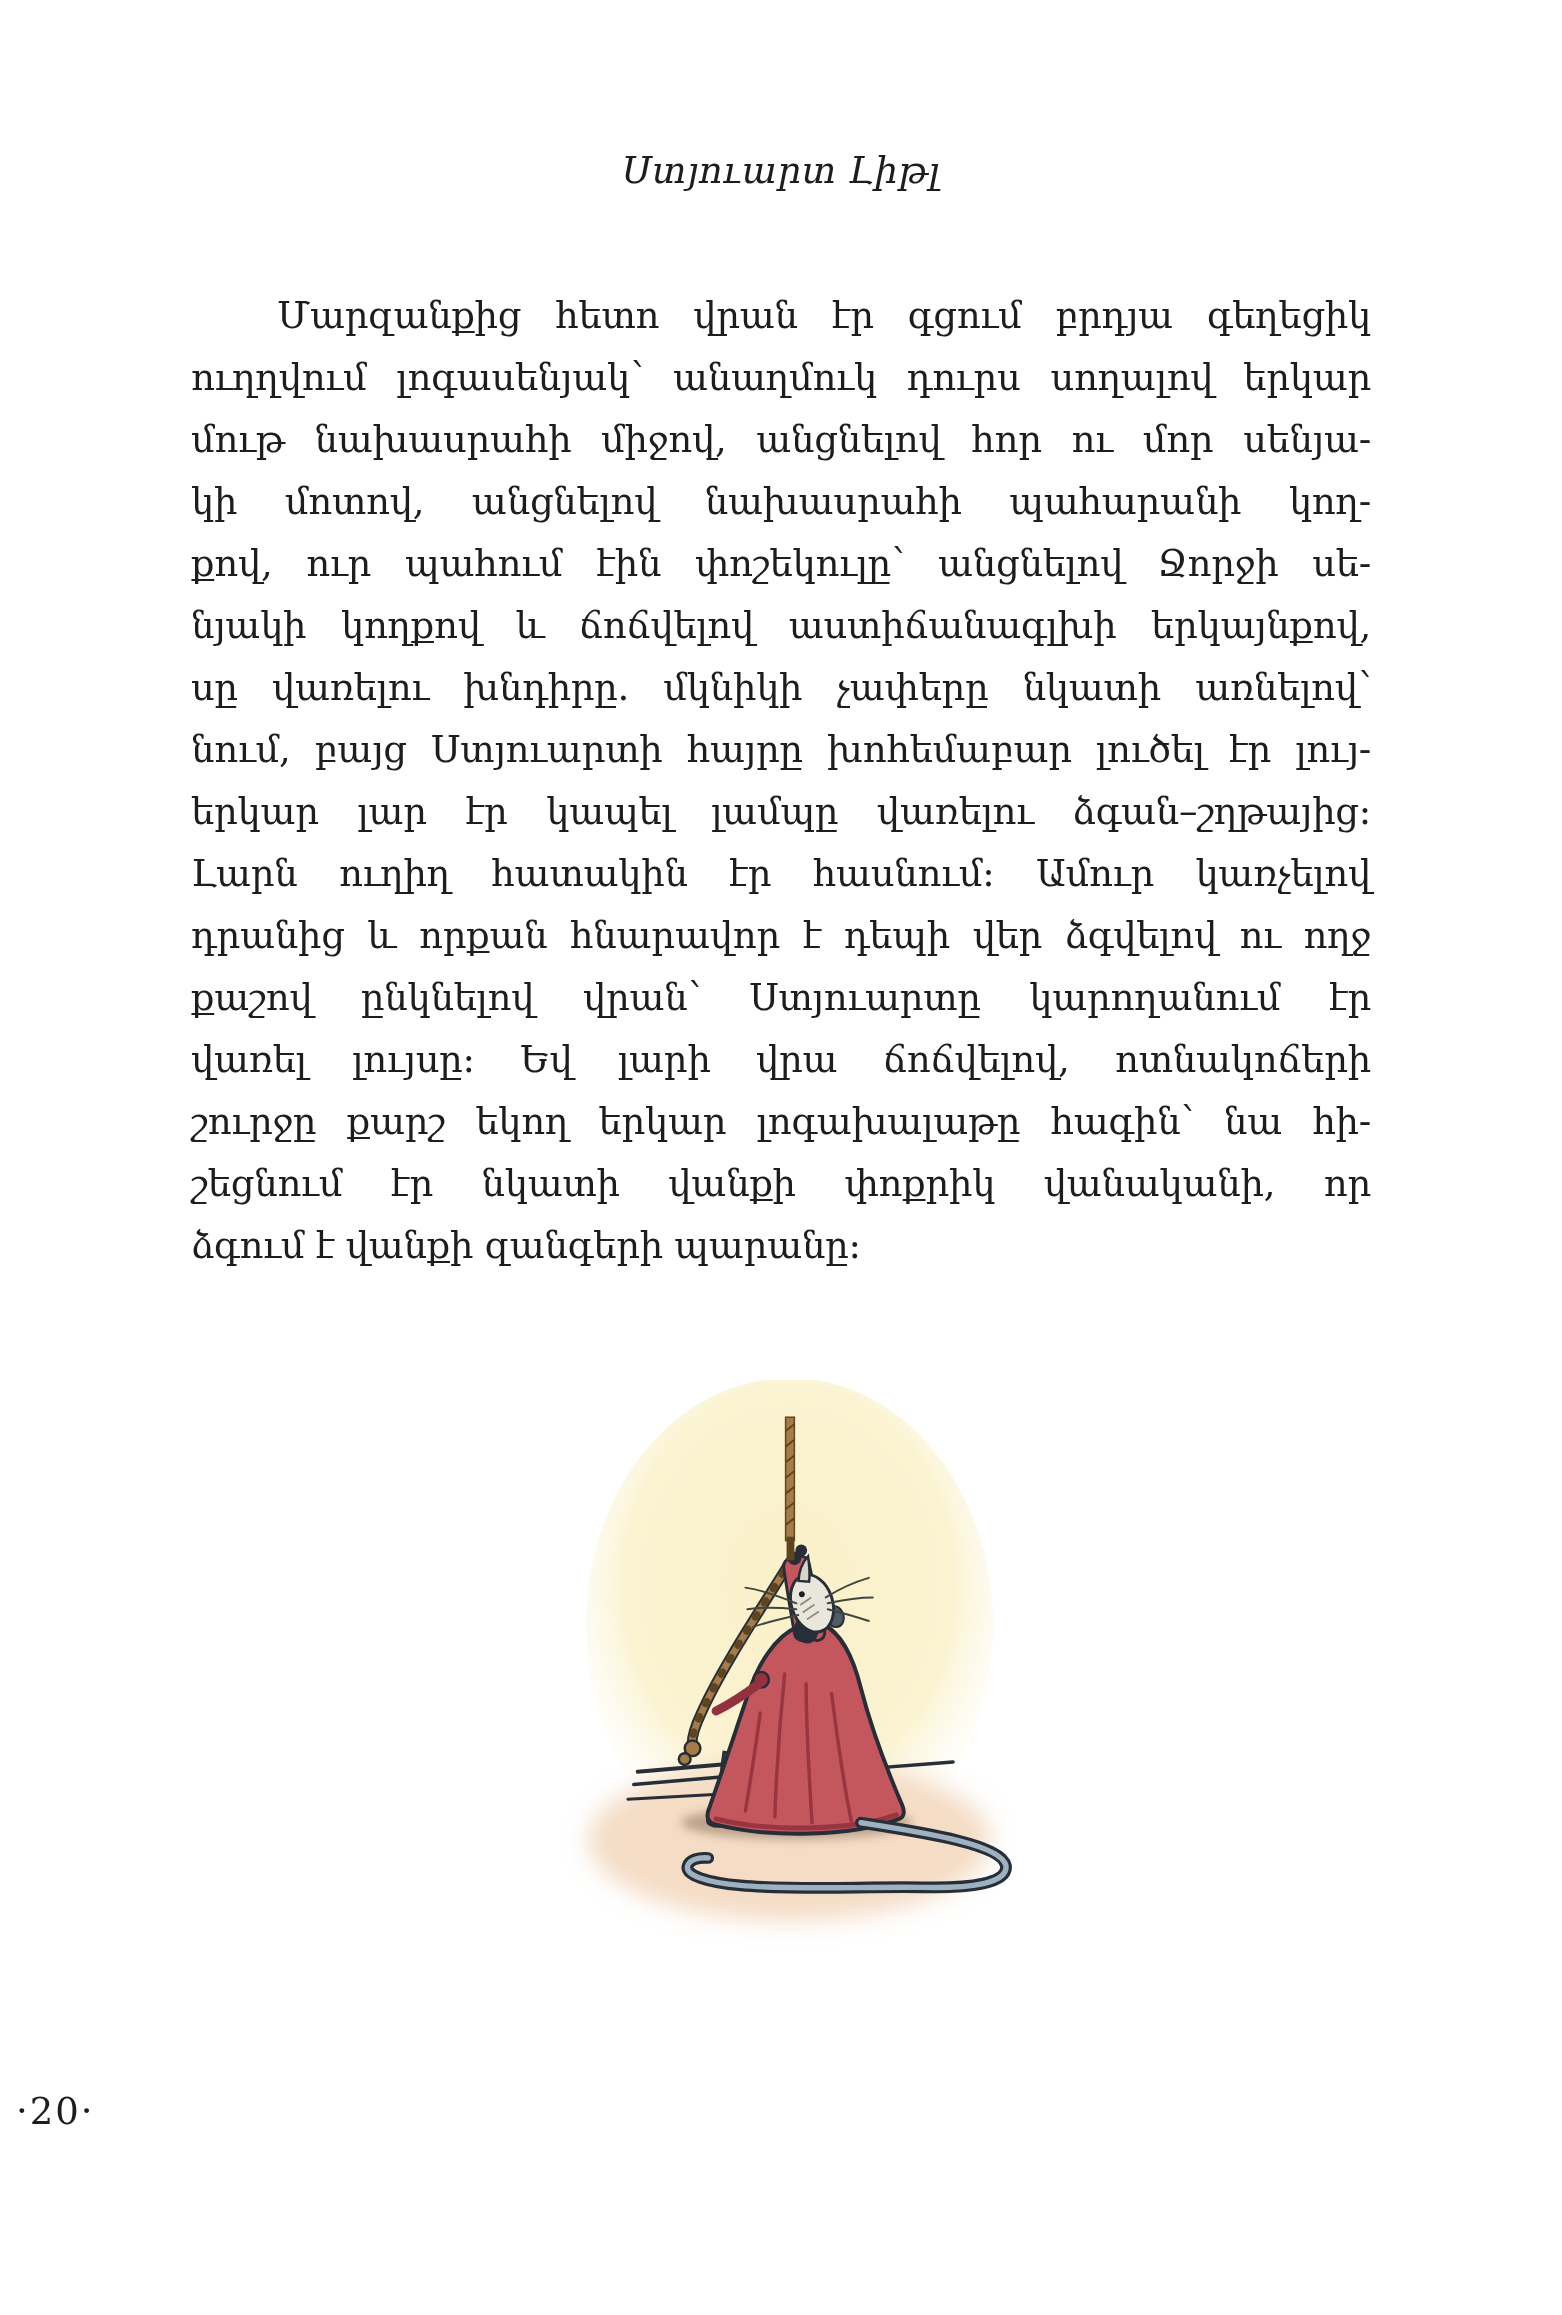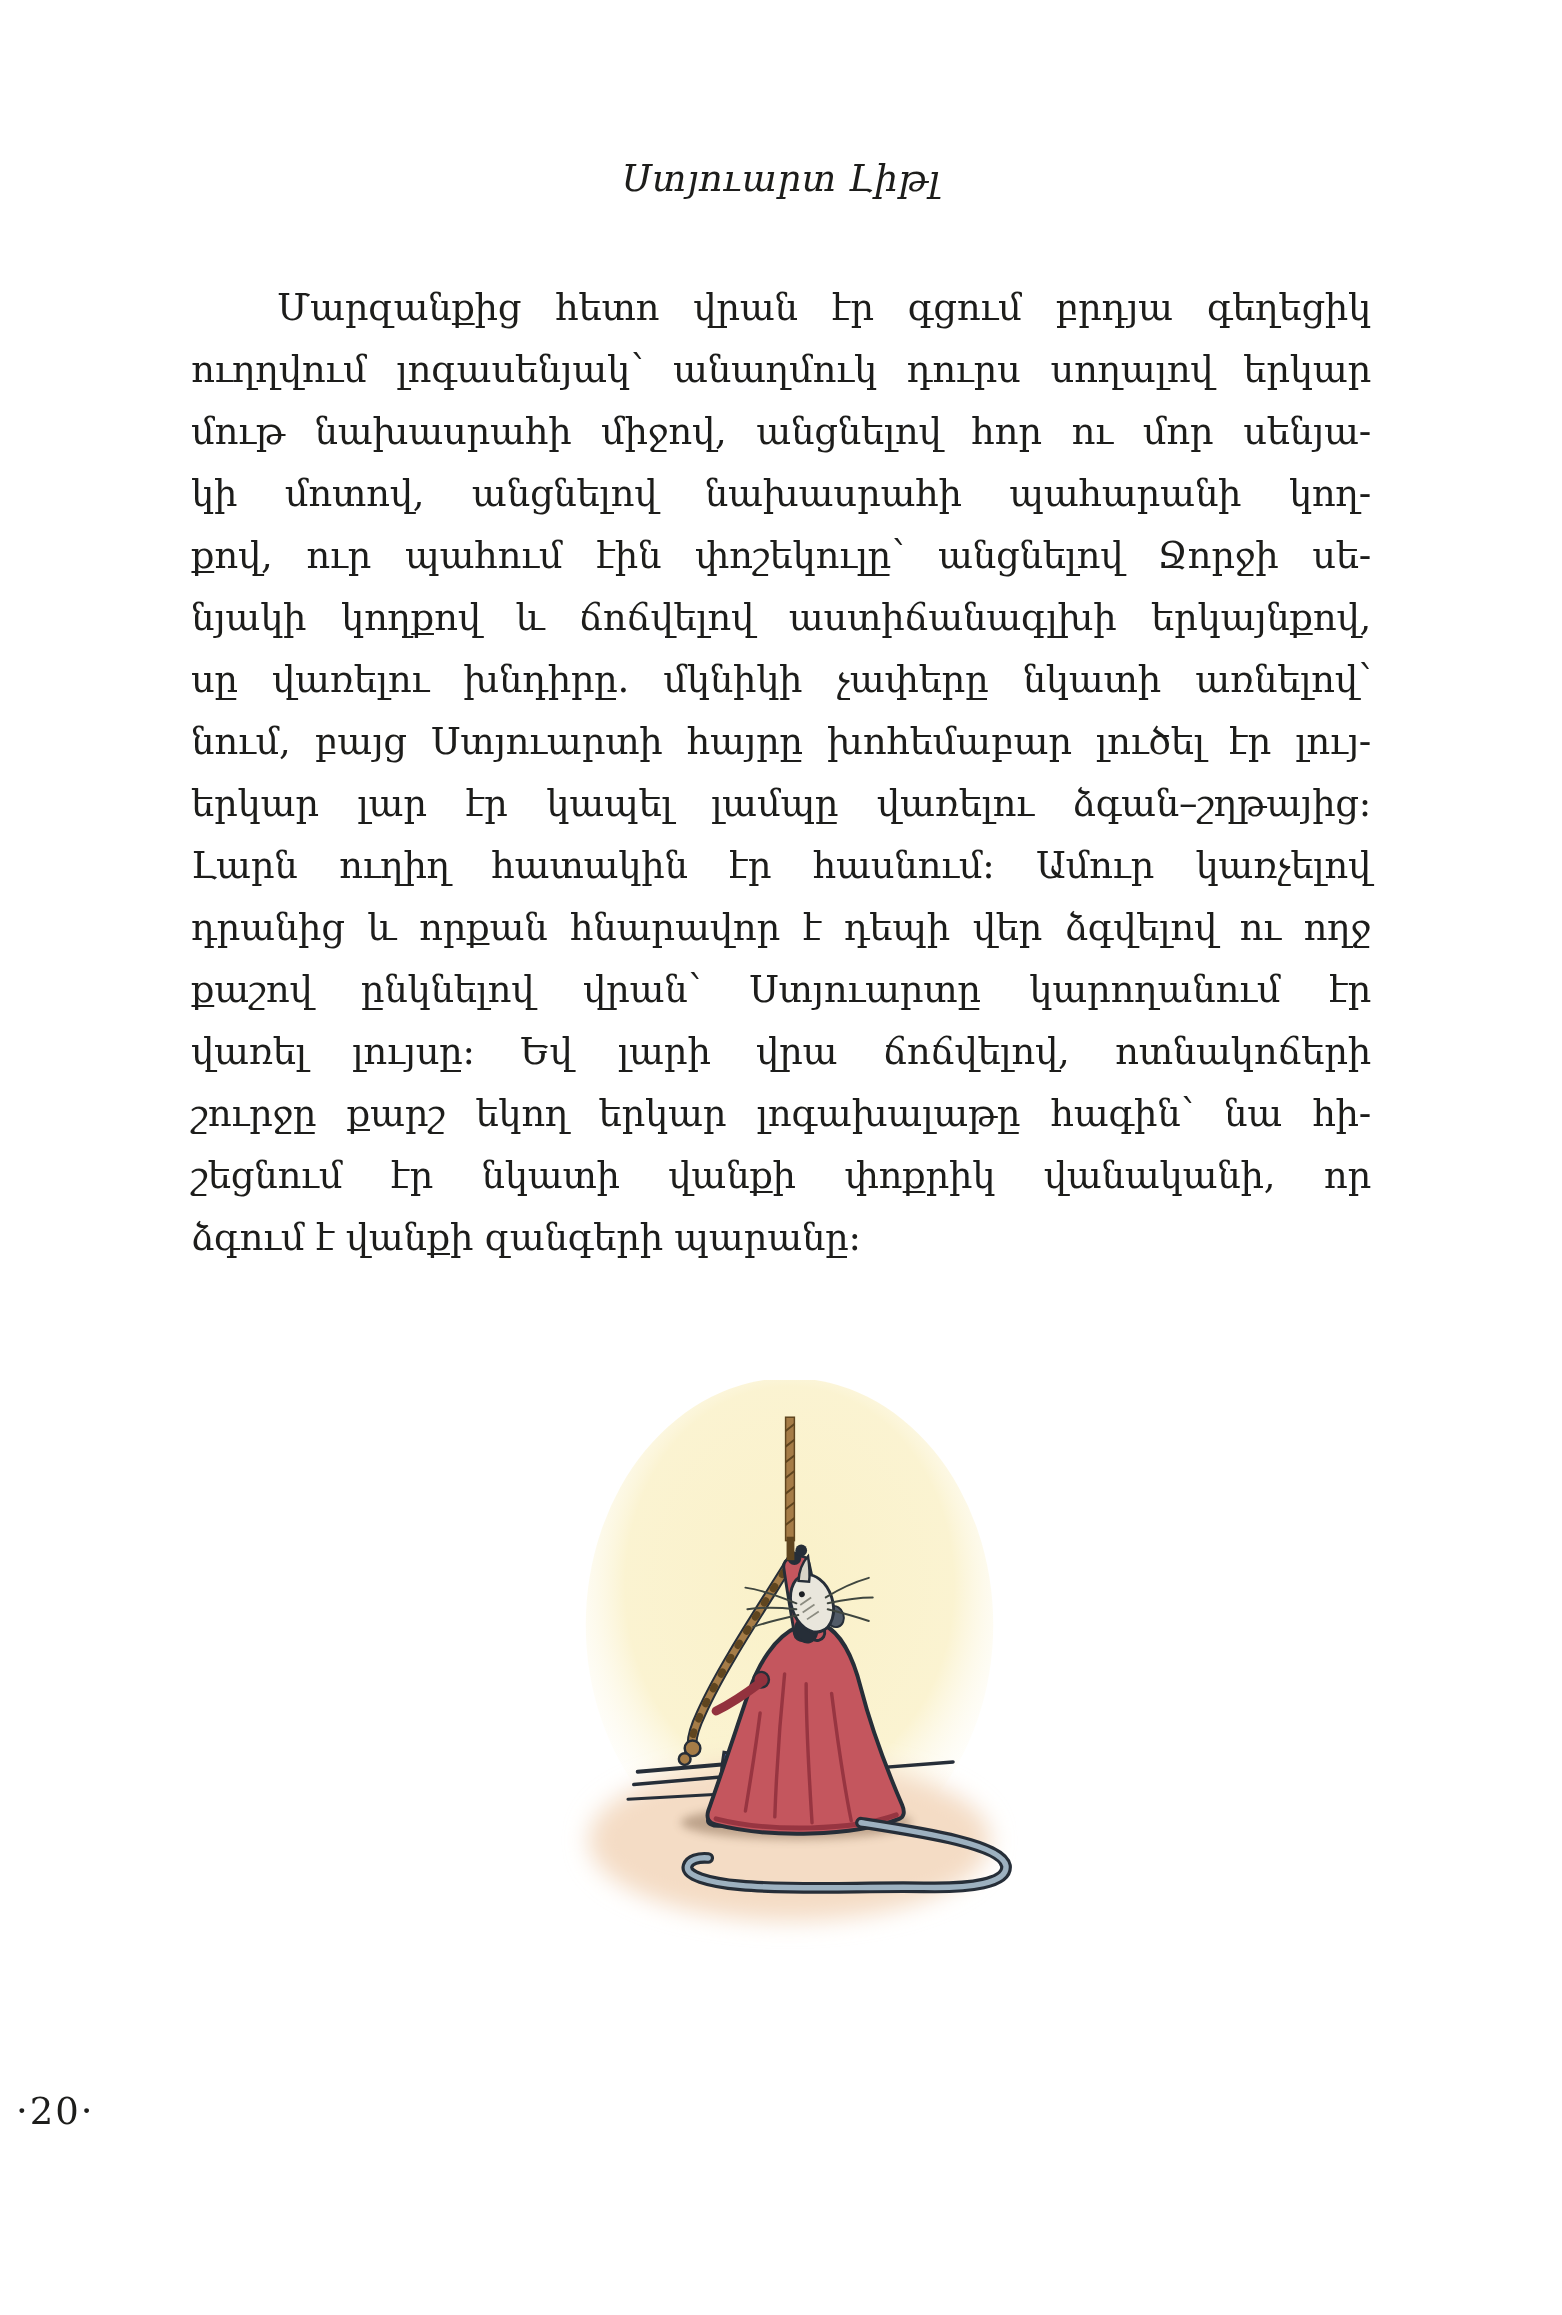--- a/index.html
+++ b/index.html
@@ -14,25 +14,24 @@
   }
   .running-head {
     position: absolute;
     top: 149px;
     left: 0;
     width: 100%;
     text-align: center;
     font-style: italic;
     font-size: 37px;
     letter-spacing: 0.5px;
-    margin-top: 8px;
   }
   .bodytext {
     position: absolute;
-    top: 277px;
+    top: 285px;
     left: 191px;
     width: 1180px;
     font-size: 37px;
     line-height: 62px;
     letter-spacing: -0.3px;
   }
   .line {
     text-align: justify;
     text-align-last: justify;
     -moz-text-align-last: justify;

